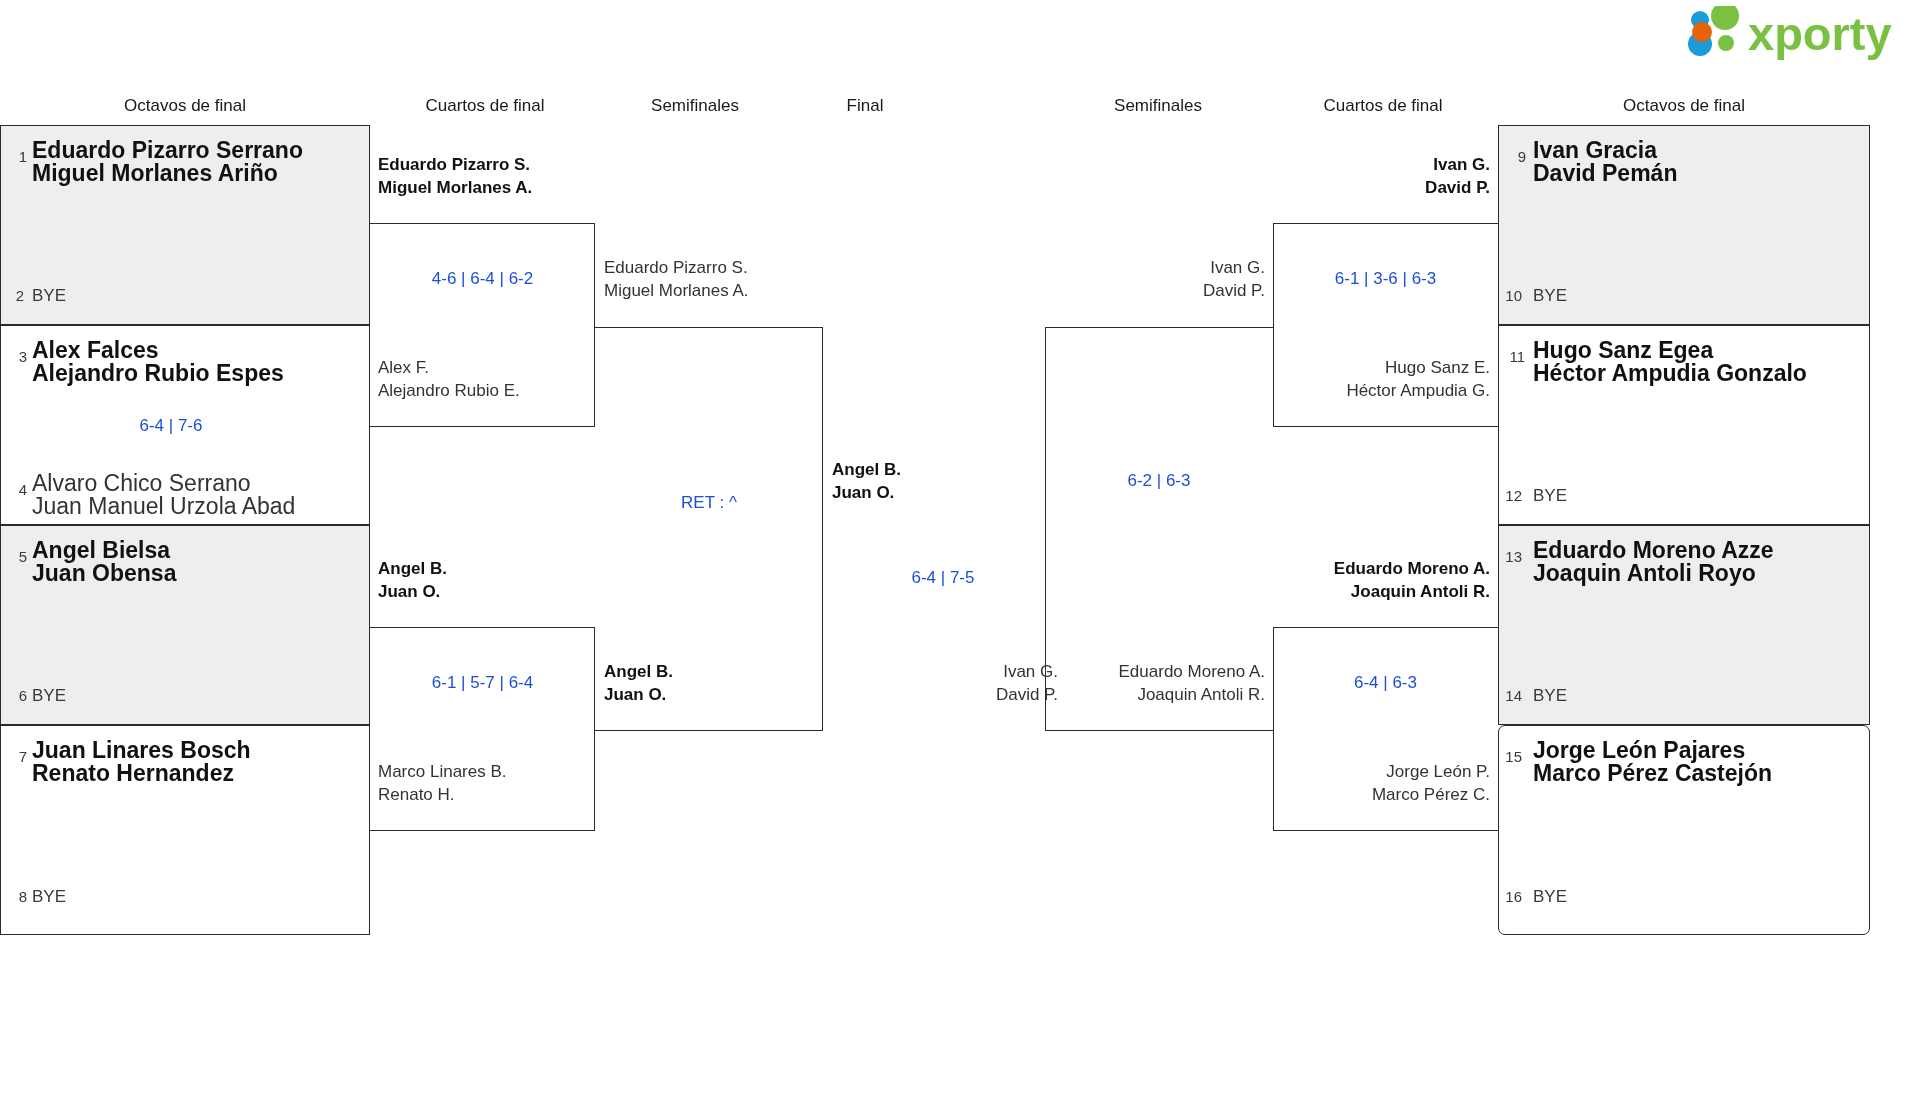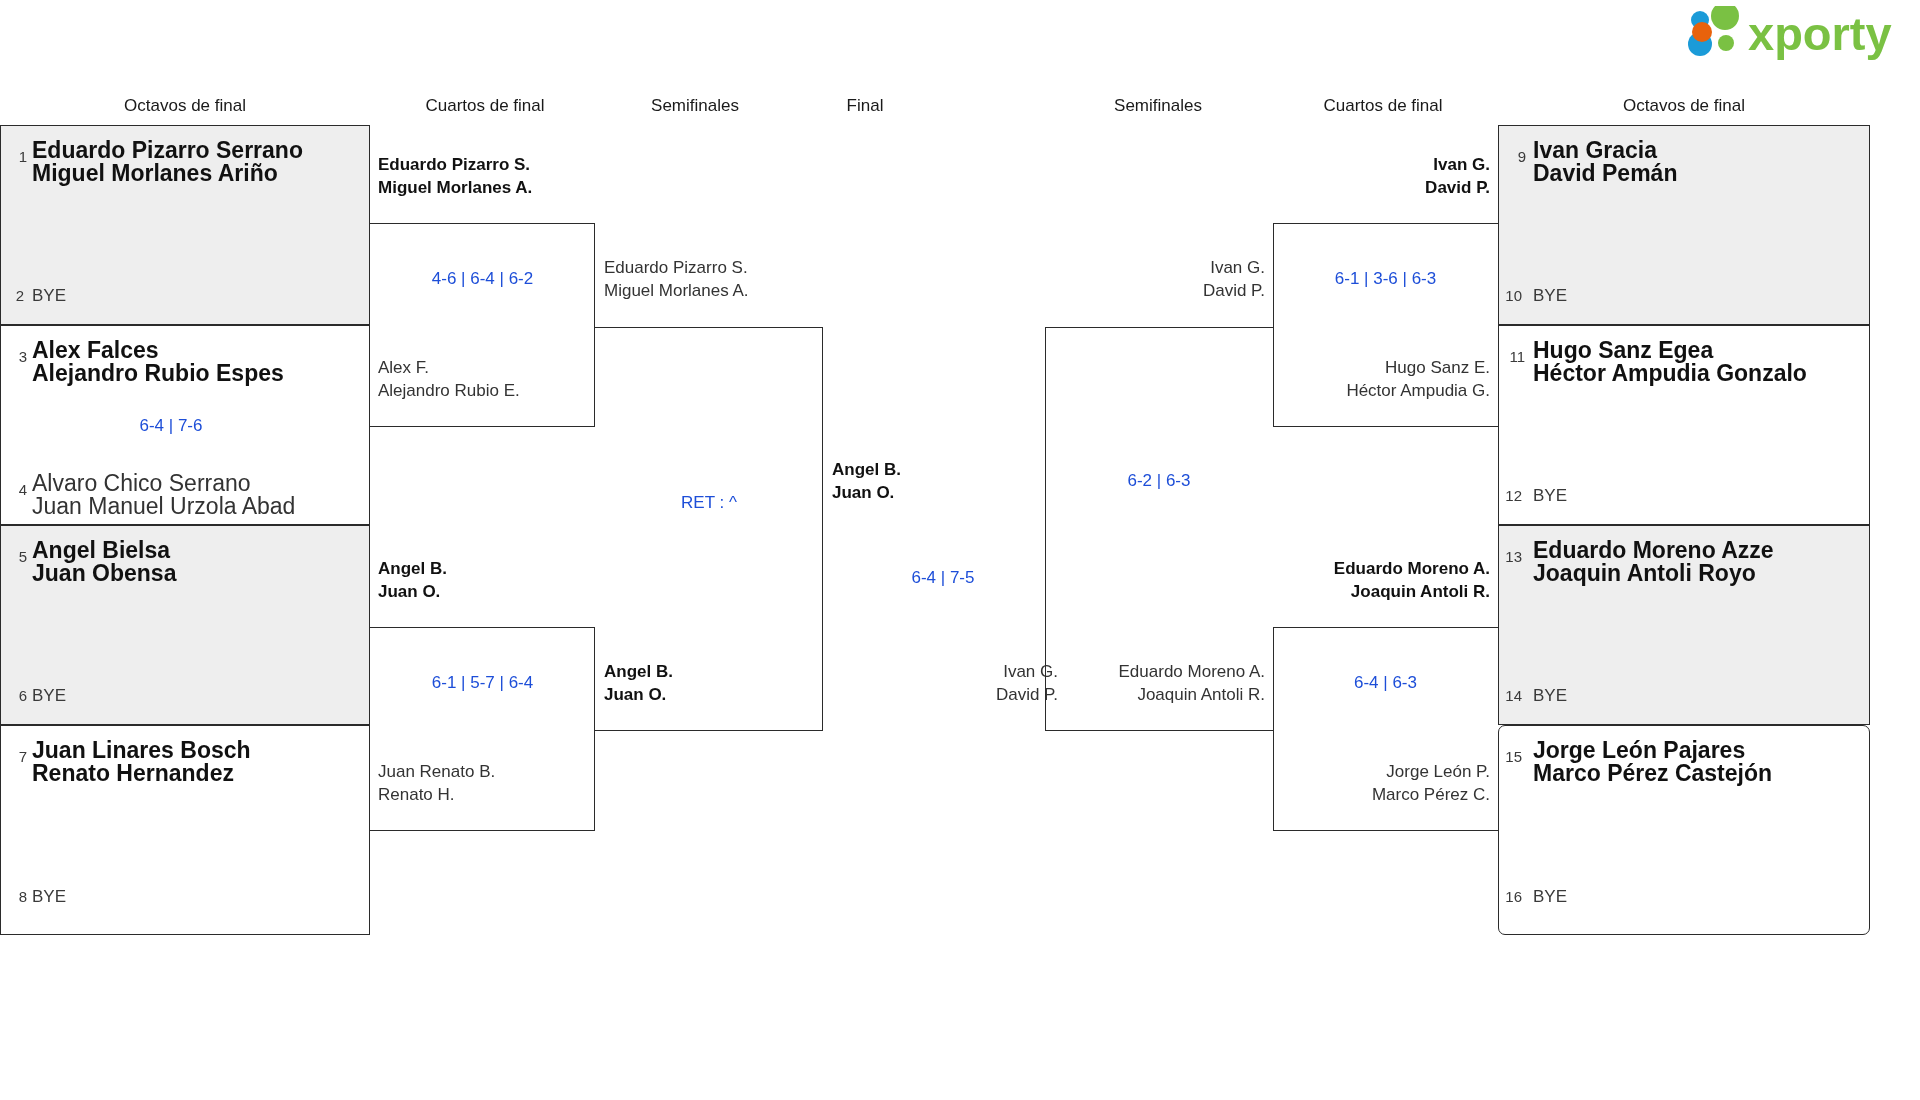--- a/index.html
+++ b/index.html
@@ -142,21 +142,21 @@
     <span class="ln">Alejandro Rubio E.</span>
   </div>
 
   <div class="frame left" style="left:370px;top:627px;width:225px;height:204px;"></div>
   <div class="namepair bold alignL" style="left:378px;top:557px;">
     <span class="ln">Angel B.</span>
     <span class="ln">Juan O.</span>
   </div>
   <div class="score" style="left:370px;top:673px;width:225px;">6-1 | 5-7 | 6-4</div>
   <div class="namepair reg alignL" style="left:378px;top:760px;">
-    <span class="ln">Juan Renato B.</span>
+    <span class="ln">Marco Linares B.</span>
     <span class="ln">Renato H.</span>
   </div>
 
   <div class="frame left" style="left:595px;top:327px;width:228px;height:404px;"></div>
   <div class="namepair reg alignL" style="left:604px;top:256px;">
     <span class="ln">Eduardo Pizarro S.</span>
     <span class="ln">Miguel Morlanes A.</span>
   </div>
   <div class="score" style="left:595px;top:493px;width:228px;">RET : ^</div>
   <div class="namepair bold alignL" style="left:604px;top:660px;">

